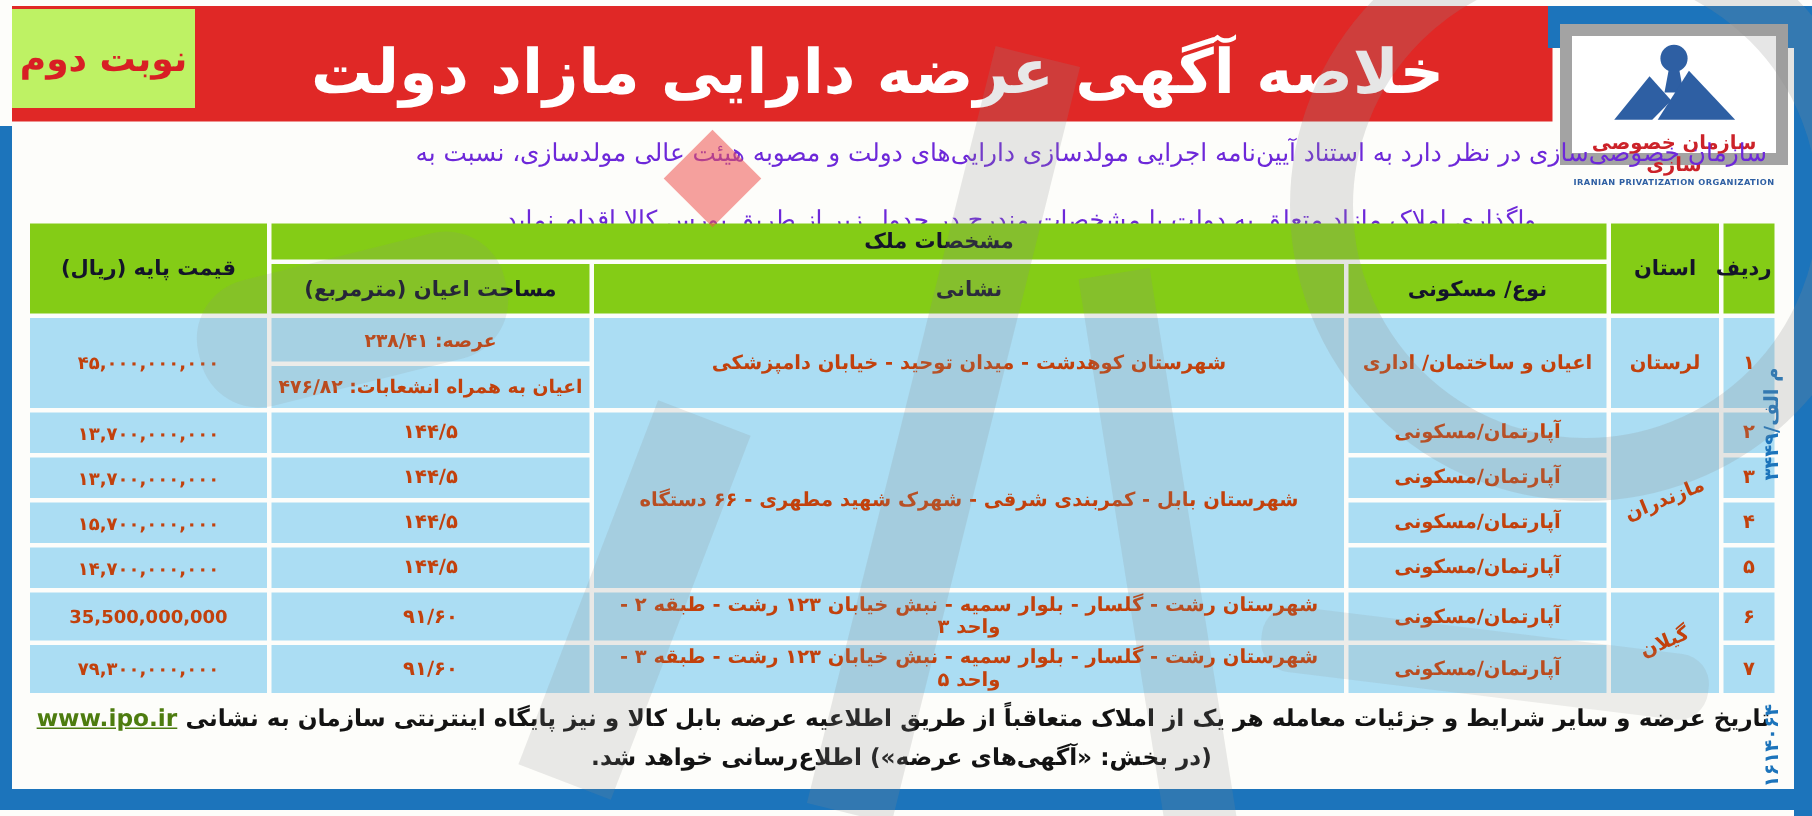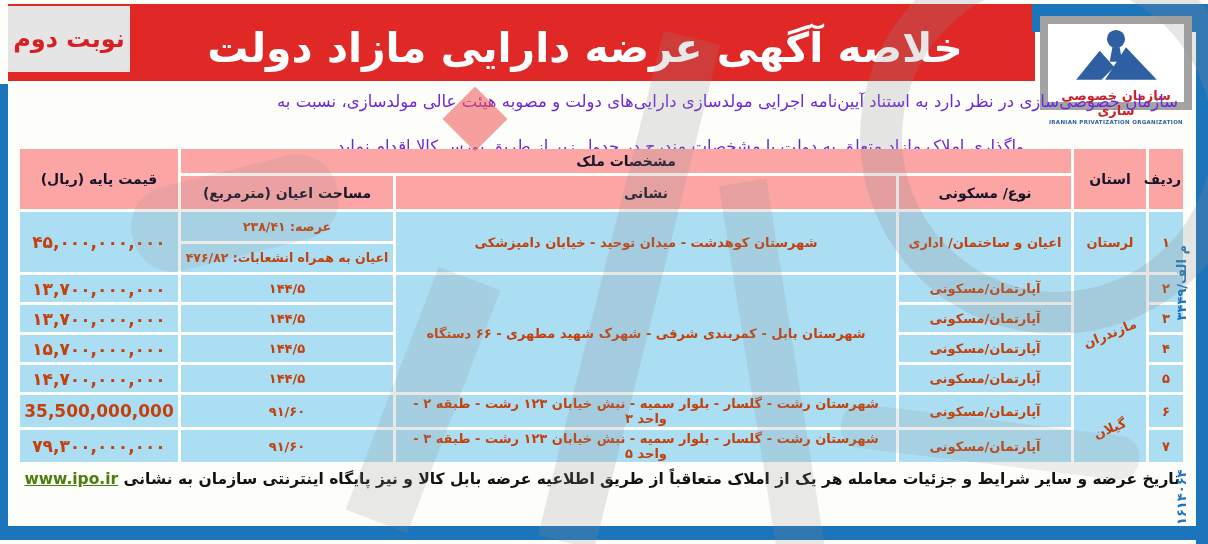--- a/index.html
+++ b/index.html
@@ -4,21 +4,21 @@
 <style>
   html,body{margin:0;padding:0;background:#e9e9e9;}
   .page{
     position:relative;width:1208px;height:544px;margin:0 auto;
     background:#fdfdfa;overflow:hidden;
     font-family:"DejaVu Sans",sans-serif;direction:rtl;
   }
   
   .title-band{position:absolute;left:8px;top:4px;width:1027px;height:77px;background:#e02826;}
   .badge{
-    position:absolute;left:8px;top:6px;width:122px;height:66px;background:#e5e5e5;
+    position:absolute;left:8px;top:6px;width:122px;height:66px;background:#bef264;
     display:flex;align-items:center;justify-content:center;
     color:#d81f24;font-weight:bold;font-size:24px;
   }
   .main-title{
     position:absolute;left:140px;top:4px;width:890px;height:88px;
     display:flex;align-items:center;justify-content:center;
     color:#ffffff;font-weight:bold;font-size:41px;white-space:nowrap;
   }
   .logo-band{position:absolute;left:1032px;top:4px;width:176px;height:28px;background:#1c74bb;}
   .frame-right{position:absolute;left:1196px;top:4px;width:12px;height:540px;background:#1c74bb;}
@@ -34,29 +34,29 @@
   
   .intro{position:absolute;right:30px;top:88px;width:1000px;color:#6d28d9;font-weight:normal;font-size:16.5px;line-height:27px;}
   .intro .l1{text-align:right;white-space:nowrap;}
   .intro .l2{text-align:center;margin-top:18px;}
   .hl{text-decoration:underline;}
   
   table.main{
     position:absolute;right:22px;top:146px;width:1164px;
     border-collapse:separate;border-spacing:3px;table-layout:fixed;
   }
-  th{background:#fca5a5;color:#14142a;font-weight:bold;font-size:14px;padding:1px 2px;}
+  th{background:#84cc16;color:#14142a;font-weight:bold;font-size:14px;padding:1px 2px;}
   td{background:#abddf3;color:#c2410c;font-weight:bold;font-size:13px;text-align:center;vertical-align:middle;padding:1px 3px;}
   tr.hr1{height:24px;} tr.hr2{height:33px;}
   tr.r1{height:60px;} tr.r{height:27px;}
   td.split{padding:0;background:transparent;}
   .split-wrap{display:flex;flex-direction:column;gap:3px;height:60px;}
   .split-wrap .half{flex:1;background:#abddf3;display:flex;align-items:center;justify-content:center;font-size:12.5px;}
   .tilt{display:inline-block;transform:rotate(-22deg);}
-  td.price{font-size:17px;}
+  td.price{font-size:12px;}
   
   .footer{position:absolute;right:28px;top:466px;width:1158px;color:#131313;font-weight:bold;font-size:15.5px;line-height:26px;}
   .footer .f1{text-align:right;white-space:nowrap;}
   .footer .f2{text-align:center;}
   .url{text-decoration:underline;color:#4d7c0f;}
   
   .side-note{
     position:absolute;left:1041px;top:377px;width:280px;height:16px;
     transform:rotate(-90deg);
     display:flex;justify-content:space-between;align-items:center;
@@ -180,20 +180,21 @@
       <td>آپارتمان/مسکونی</td>
       <td>شهرستان رشت - گلسار - بلوار سمیه - نبش خیابان ۱۲۳ رشت - طبقه ۳ - واحد ۵</td>
       <td>۹۱/۶۰</td>
       <td class="price">۷۹,۳۰۰,۰۰۰,۰۰۰</td>
     </tr>
   </tbody>
     </table>
 
   <div class="footer">
     <div class="f1"><span>تاریخ عرضه و سایر شرایط و جزئیات معامله هر یک از املاک متعاقباً از طریق اطلاعیه عرضه بابل کالا و نیز پایگاه اینترنتی سازمان به نشانی </span><span class="url">www.ipo.ir</span></div>
+    <div class="f2">(در بخش: «آگهی‌های عرضه») اطلاع‌رسانی خواهد شد.</div>
   </div>
 
   <div class="side-note">
     <span>م الف/۳۴۴۹</span>
     <span>۱۶۱۴۰۶۴</span>
   </div>
 
   <div class="wm wm-diamond"></div>
   <div class="wm wm-circle"></div>
   <div class="wm wm-s1"></div>

